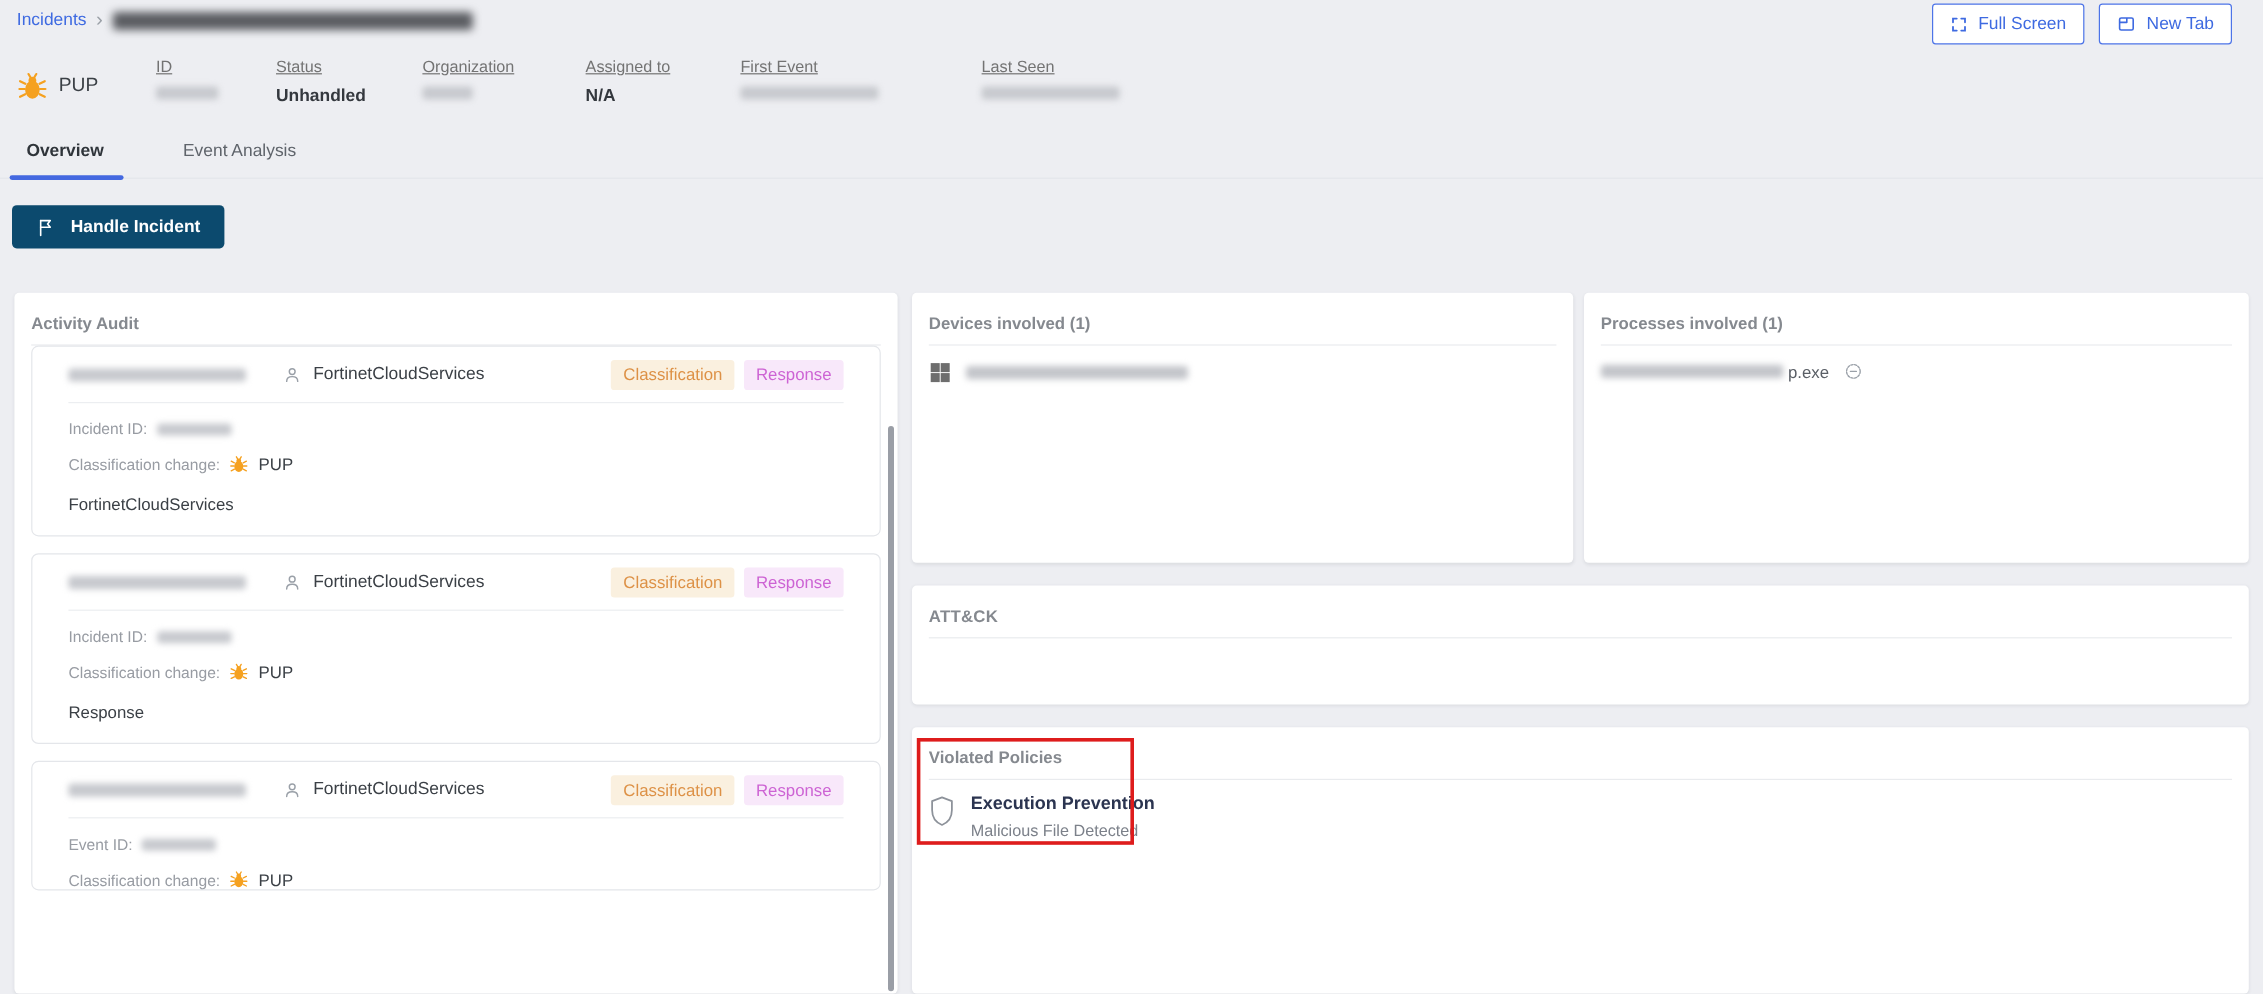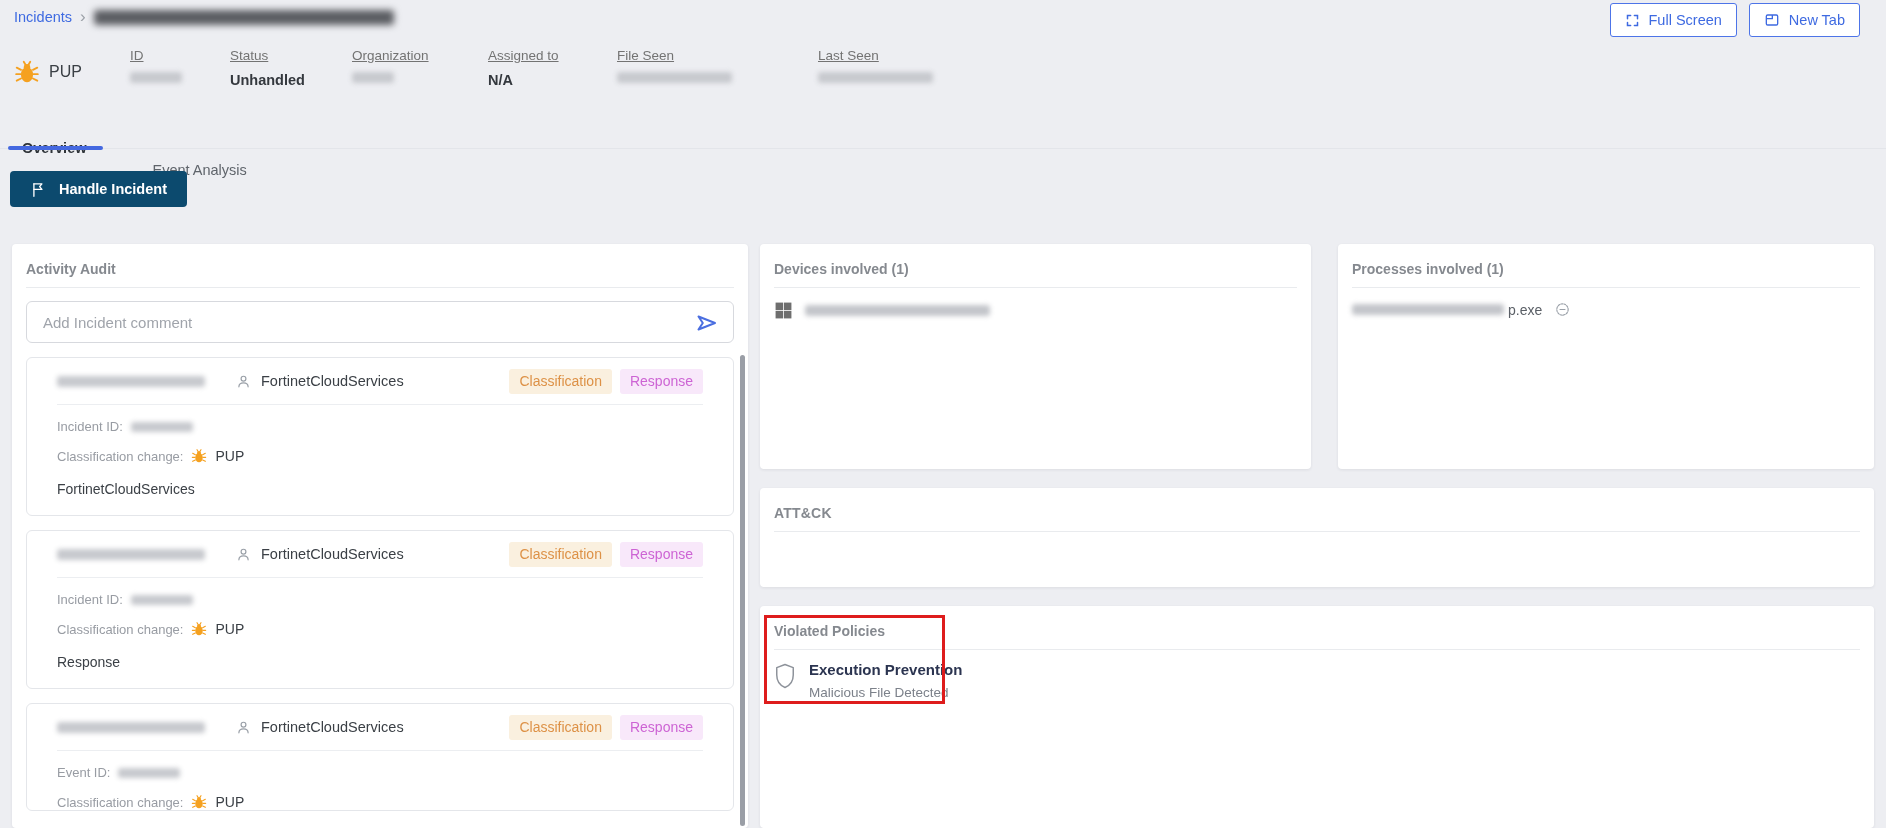--- a/index.html
+++ b/index.html
@@ -29,21 +29,21 @@
   .redact { display:inline-block; background:#c7c9ce; border-radius:3px; filter:blur(2.5px); }
   .r-title { background:#5a5c61; filter:blur(3.5px); width:300px; height:15px; }
   .r-id{width:52px;height:11px}.r-org{width:42px;height:11px}.r-seen{width:115px;height:11px}
   .r-time{width:148px;height:11px}.r-val{width:62px;height:10px}.r-device{width:185px;height:11px;background:#c3c5ca}
   .r-proc{width:152px;height:11px;background:#c3c5ca}
 
   
   .tabs { position:absolute; top:112px; left:14px; display:flex; align-items:center; }
   .tab { font-size:14.5px; color:#5f646b; padding:6px 12px; cursor:pointer; }
   .tab.active { color:#2f343a; font-weight:700; padding-left:8px; }
-  .tab + .tab { margin-left:42px;margin-top:44px; }
+  .tab + .tab { margin-left:42px; }
   .tab-underline { position:absolute; top:146px; left:8px; width:95px; height:4px;
     background:#4468e0; border-radius:3px; z-index:2; }
   .header-underline { position:absolute; top:148px; left:0; right:0; border-top:1px solid #e3e5ea; }
 
   
   .handle-btn { position:absolute; top:171px; left:10px; height:36px; padding:0 20px;
     display:flex; align-items:center; gap:12px; background:#0c4a6e; border:none; border-radius:4px;
     color:#fff; font-size:14.5px; font-weight:700; cursor:pointer; font-family:inherit; }
 
   
@@ -67,21 +67,21 @@
   .badge-classification { background:#faf0df; color:#dd9146; }
   .badge-response { background:#f8e8fa; color:#cd64d4; }
   .entry-line { margin-top:14px; font-size:13px; color:#989ca3; display:flex; align-items:center; gap:8px; }
   .entry-line .dark { color:#3b4046; font-size:14px; font-weight:500; }
   .entry-msg { margin:17px 0 18px; font-size:14px; color:#3b4046; }
   .scroll-thumb { position:absolute; right:3px; top:111px; bottom:2px; width:5px;
     background:#9a9ea6; border-radius:3px; cursor:grab; }
 
   .right-col { position:absolute; left:760px; right:12px; top:244px; bottom:0;
     display:flex; flex-direction:column; }
-  .row-two { display:flex; gap:27px; height:225px; }
+  .row-two { display:flex; gap:9px; height:225px; }
   .devices { width:551px; } .processes { flex:1; }
   .card-body-row { display:flex; align-items:center; gap:12px; padding:13px 14px; }
   .device-name-row span.txt, .proc-suffix { font-size:14px; color:#5a5f66; }
   .violated { margin-top:19px; height:222px; }
   .policy-row { display:flex; padding:11px 14px 0; }
   .policy-text { margin-left:13px; }
   .policy-name { font-size:15px; font-weight:700; color:#2b3450; }
   .policy-detail { font-size:13.5px; color:#7c818a; margin-top:7px; }
   .red-annotation { position:absolute; left:4px; top:9px; width:181px; height:89px;
     border:3px solid #de1c1c; pointer-events:none; }
@@ -153,21 +153,21 @@
   </div>
   <div class="field f-org">
     <span class="lbl">Organization</span>
     <span class="redact r-org"></span>
   </div>
   <div class="field f-assigned">
     <span class="lbl">Assigned to</span>
     <span class="val">N/A</span>
   </div>
   <div class="field f-first">
-    <span class="lbl">File Seen</span>
+    <span class="lbl">First Event</span>
     <span class="redact r-seen"></span>
   </div>
   <div class="field f-last">
     <span class="lbl">Last Seen</span>
     <span class="redact r-seen"></span>
   </div>
 </div>
 
 <div class="tabs">
   <div class="tab active">Overview</div>
@@ -183,30 +183,20 @@
         <path d="M5.5 4h11.3l-3.2 3.9 3.2 3.9H5.5"></path>
     </svg>
   </span>
   <span>Handle Incident</span>
 </button>
 
 <section class="card activity">
   <div class="card-title">Activity Audit</div>
   <div class="card-divider"></div>
 
-  <div class="comment-wrap">
-    <input class="comment-input" type="text" placeholder="Add Incident comment" style="">
-    <button class="send-btn">
-      <span>
-        <svg width="24" height="24" viewBox="0 0 24 24" fill="none" stroke="#4a6ee0" stroke-width="2" stroke-linejoin="round" stroke-linecap="round">
-          <path d="M4.5 18.5 L21 12 L4.5 5.5 L8.8 12 Z"></path>
-        </svg>
-      </span>
-    </button>
-  </div>
 
   <div class="entry">
     <div class="entry-head">
       <span class="redact r-time"></span>
       <span style="margin-left:30px">
         <svg width="17" height="17" viewBox="0 0 24 24" fill="none" stroke="#9aa0a8" stroke-width="1.7" stroke-linecap="round">
           <circle cx="12" cy="8" r="3.4"></circle>
             <path d="M5.5 19.5c0-3.6 2.9-5.6 6.5-5.6s6.5 2 6.5 5.6"></path>
         </svg>
       </span>

